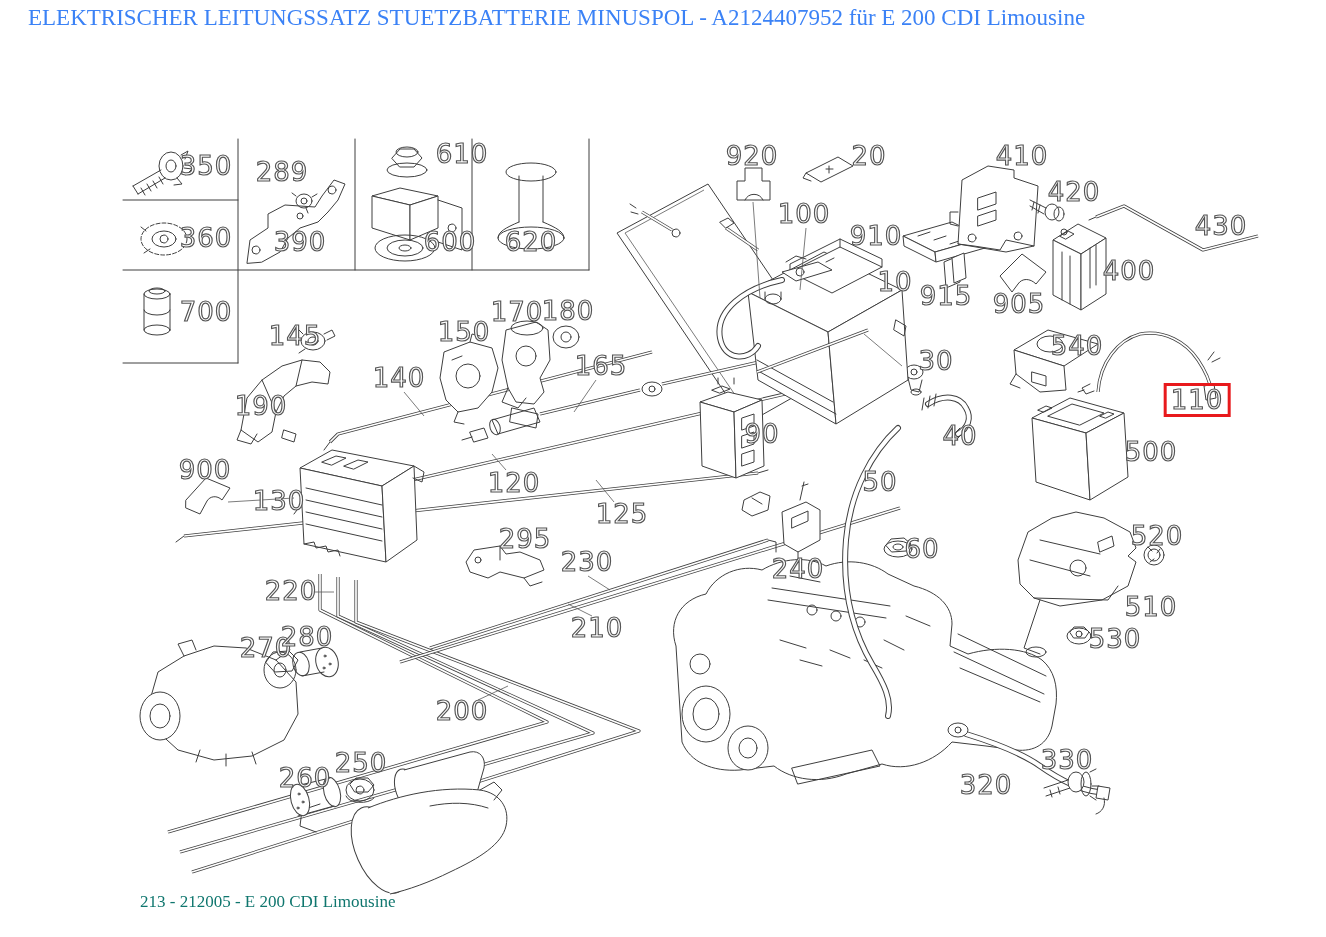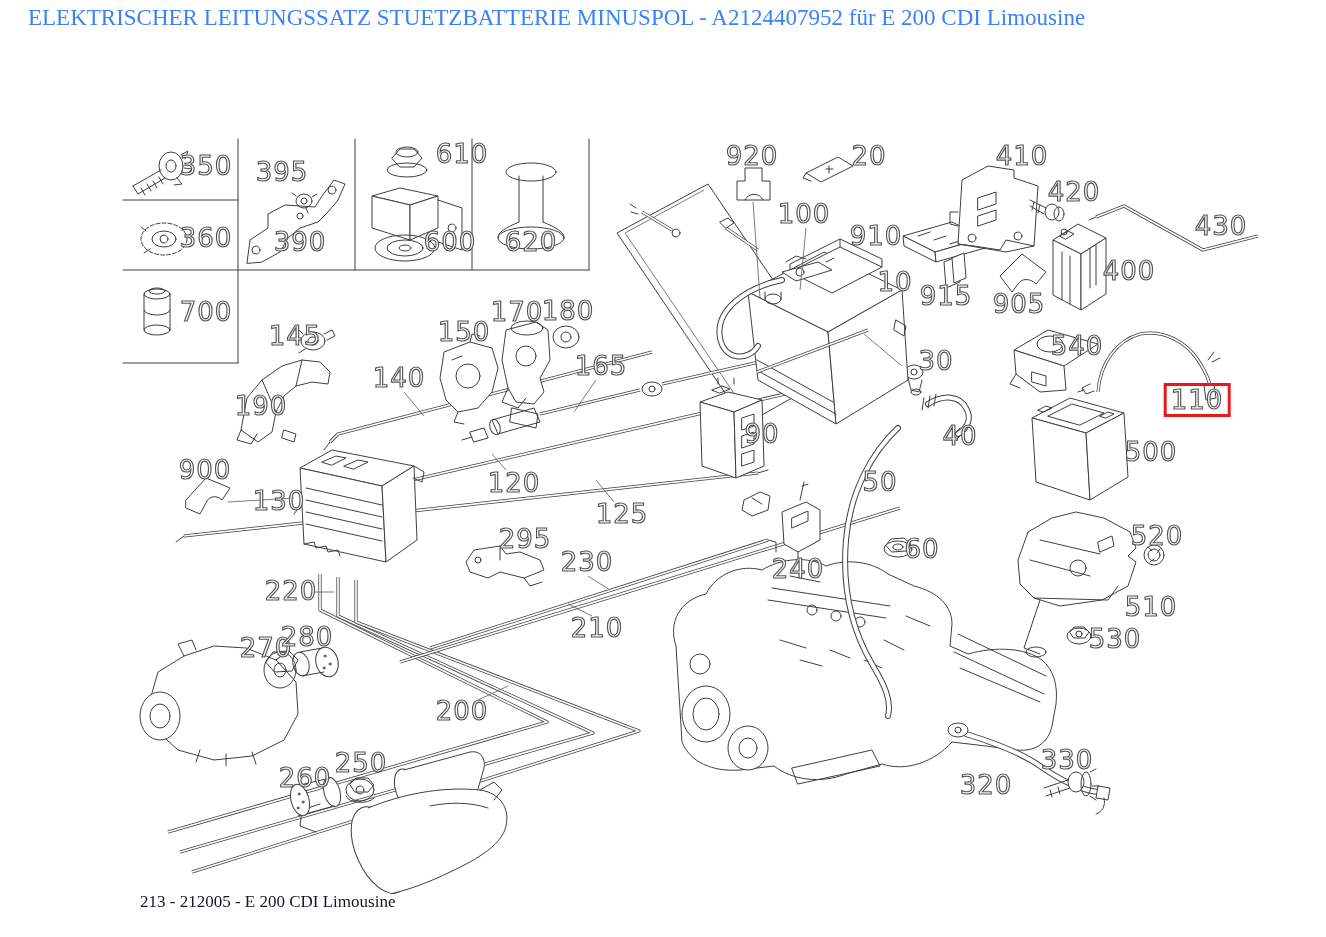--- a/index.html
+++ b/index.html
@@ -1,19 +1,19 @@
 <!DOCTYPE html>
 <html style="--hl: #e8191c;"><head>
 <meta charset="utf-8">
 <style>
   html,body{margin:0;padding:0;background:#fff;}
   #page{position:relative;width:1326px;height:937px;background:#fff;overflow:hidden;
         font-family:"Liberation Serif",serif;}
   #title{position:absolute;left:28px;top:5px;font-size:23px;color:#3b82f6;white-space:nowrap;}
-  #footer{position:absolute;left:140px;top:892px;font-size:17px;color:#0f172a;white-space:nowrap;}
+  #footer{position:absolute;left:140px;top:892px;font-size:17px;color:#0f766e;white-space:nowrap;}
   #art{position:absolute;left:0;top:0;}
   svg .ln{fill:none;stroke:#3f3f3f;stroke-width:1;stroke-linejoin:round;stroke-linecap:round;}
   svg .thin{fill:none;stroke:#5a5a5a;stroke-width:.8;}
   svg .fw{fill:#fff;stroke:#3f3f3f;stroke-width:1;stroke-linejoin:round;}
   svg .tube{fill:none;stroke:#3f3f3f;stroke-width:3.2;stroke-linejoin:round;stroke-linecap:butt;}
   svg .core{fill:none;stroke:#fff;stroke-width:1.7;stroke-linejoin:round;stroke-linecap:butt;}
   svg .hose{fill:none;stroke:#3f3f3f;stroke-width:6;stroke-linecap:round;}
   svg .hosecore{fill:none;stroke:#fff;stroke-width:4;stroke-linecap:round;}
   #labels{position:absolute;left:0;top:0;width:1283px;height:937px;}
   .part-label{position:absolute;transform:translate(-50%,-50%);
@@ -483,21 +483,21 @@
       <path class="thin" d="M478 700 L508 686"></path>
       <path class="thin" d="M312 592 H334"></path>
       <path class="thin" d="M864 334 L902 366"></path>
     </g>
   </svg>
 
   <div id="labels">
       <div class="part-label" style="left: 206px; top: 166px;">350</div>
       <div class="part-label" style="left: 206px; top: 238px;">360</div>
       <div class="part-label" style="left: 206px; top: 312px;">700</div>
-      <div class="part-label" style="left: 282px; top: 172px;">395</div>
+      <div class="part-label" style="left: 282px; top: 172px;">289</div>
       <div class="part-label" style="left: 300px; top: 242px;">390</div>
       <div class="part-label" style="left: 450px; top: 154px; margin-left: 12px;">610</div>
       <div class="part-label" style="left: 450px; top: 242px;">600</div>
       <div class="part-label" style="left: 531px; top: 242px;">620</div>
       <div class="part-label" style="left: 752px; top: 156px;">920</div>
       <div class="part-label" style="left: 869px; top: 156px;">20</div>
       <div class="part-label" style="left: 804px; top: 214px;">100</div>
       <div class="part-label" style="left: 876px; top: 236px;">910</div>
       <div class="part-label" style="left: 895px; top: 282px;">10</div>
       <div class="part-label" style="left: 946px; top: 296px;">915</div>

